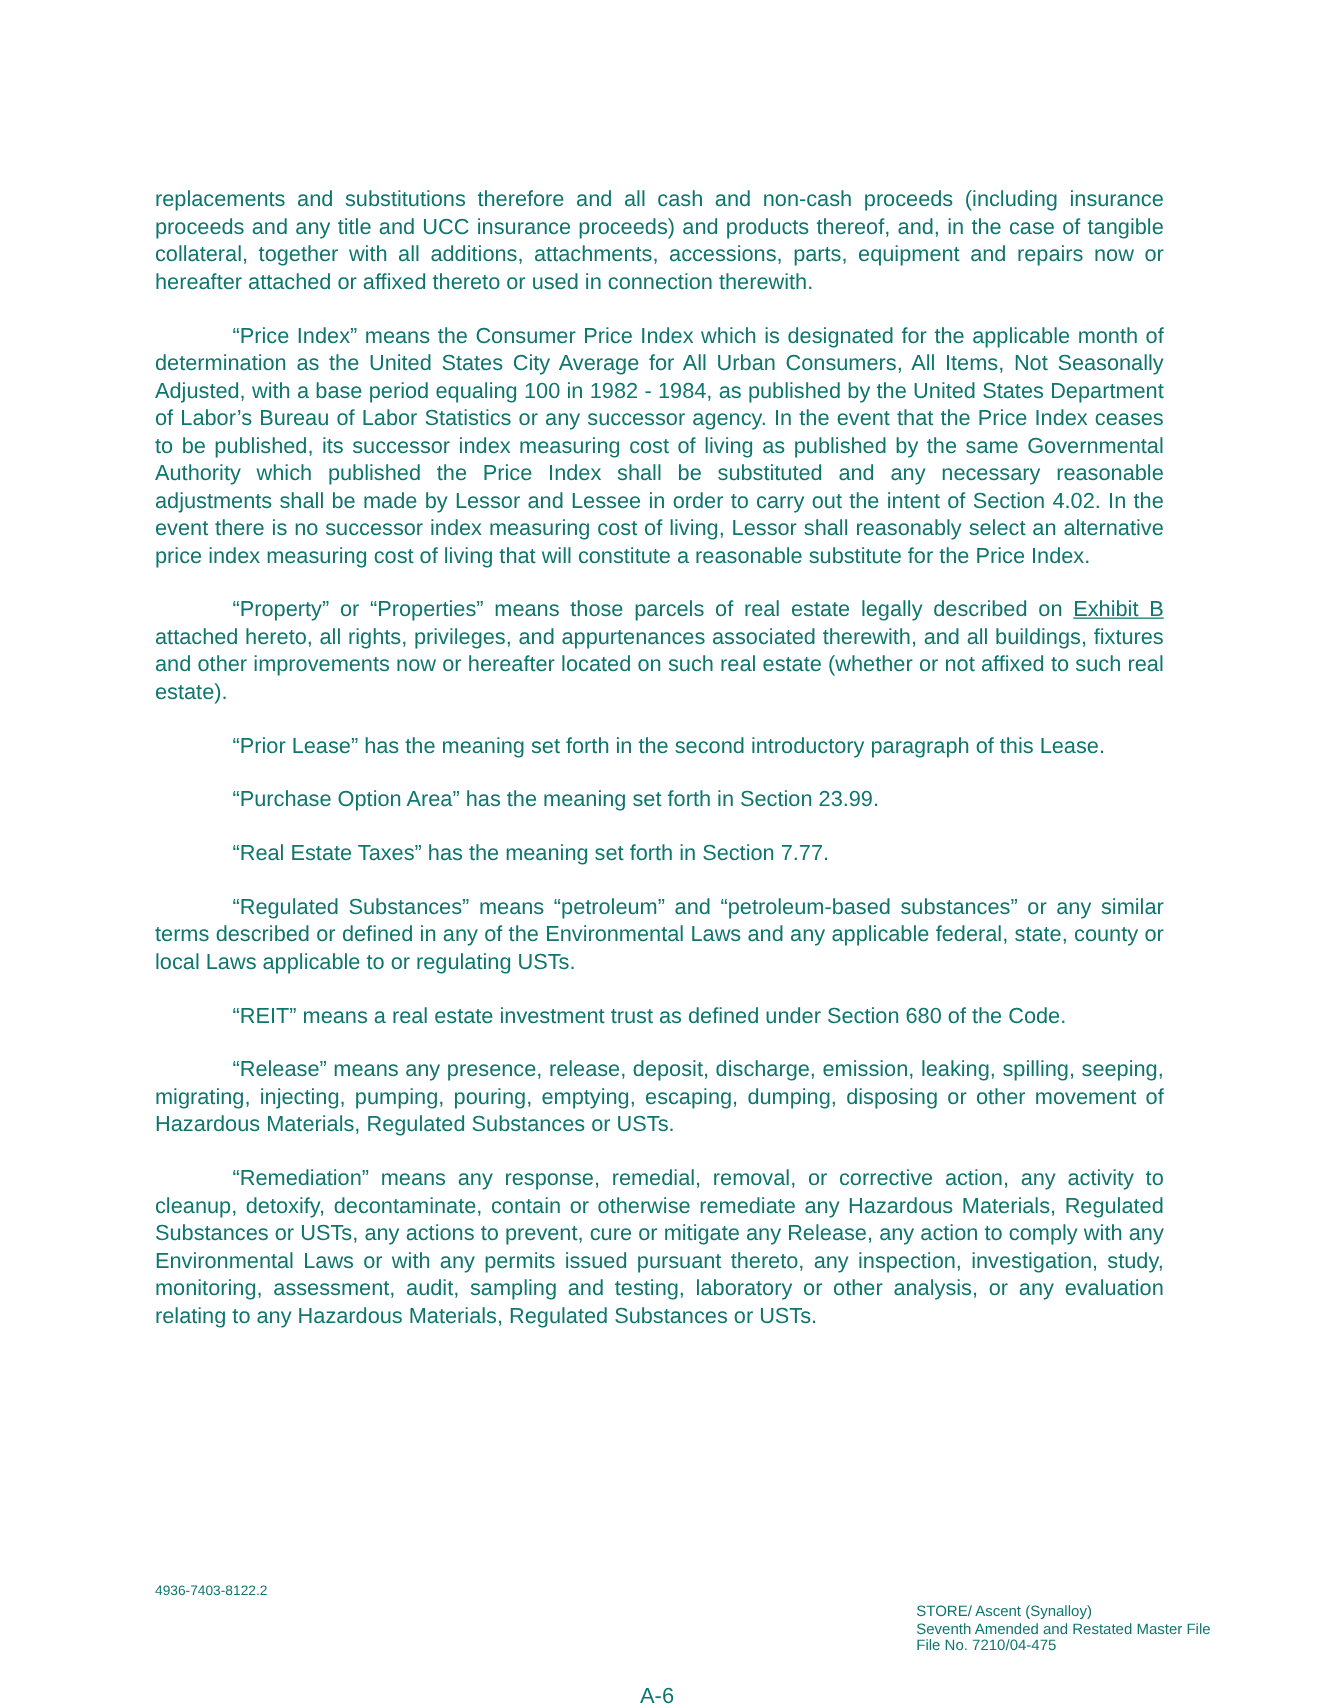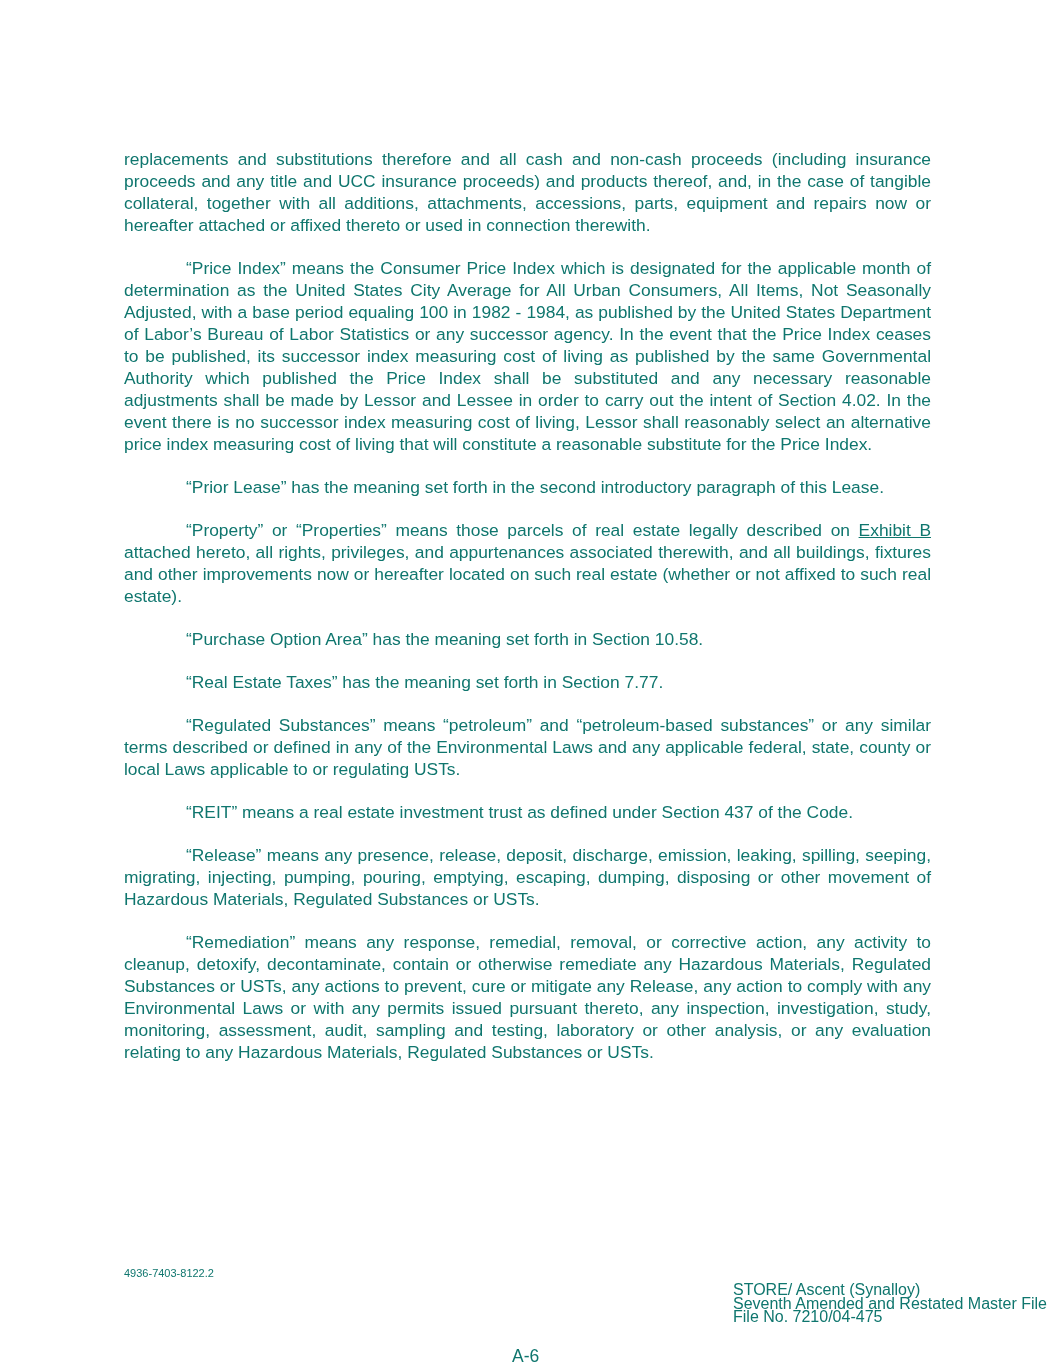--- a/index.html
+++ b/index.html
@@ -20,37 +20,37 @@
     .footer-left {
       position: absolute; left: 124px; top: 1242px;
       font-size: 11px; line-height: 14px;
     }
     .footer-center {
       position: absolute; left: 512px; top: 1322px;
       font-size: 17.5px; line-height: 20px;
     }
     .footer-right {
       position: absolute; left: 733px; top: 1259px;
-      font-size: 16px; line-height: 13.5px;
+      font-size: 12px; line-height: 13.5px;
     }
     .footer-right div { white-space: nowrap; }
   </style>
 </head>
 <body>
 
 <div class="page">
   <div class="body-text">
     <p class="para">replacements and substitutions therefore and all cash and non-cash proceeds (including insurance proceeds and any title and UCC insurance proceeds) and products thereof, and, in the case of tangible collateral, together with all additions, attachments, accessions, parts, equipment and repairs now or hereafter attached or affixed thereto or used in connection therewith.</p>
     <p class="para indent">“Price Index” means the Consumer Price Index which is designated for the applicable month of determination as the United States City Average for All Urban Consumers, All Items, Not Seasonally Adjusted, with a base period equaling 100 in 1982 - 1984, as published by the United States Department of Labor’s Bureau of Labor Statistics or any successor agency.  In the event that the Price Index ceases to be published, its successor index measuring cost of living as published by the same Governmental Authority which published the Price Index shall be substituted and any necessary reasonable adjustments shall be made by Lessor and Lessee in order to carry out the intent of Section 4.02.  In the event there is no successor index measuring cost of living, Lessor shall reasonably select an alternative price index measuring cost of living that will constitute a reasonable substitute for the Price Index.</p>
+    <p class="para indent"><span>“Property” or “Properties” means those parcels of real estate legally described on </span><span class="u">Exhibit B</span><span> attached hereto, all rights, privileges, and appurtenances associated therewith, and all buildings, fixtures and other improvements now or hereafter located on such real estate (whether or not affixed to such real estate).</span></p>
     <p class="para indent">“Prior Lease” has the meaning set forth in the second introductory paragraph of this Lease.</p>
-    <p class="para indent"><span>“Property” or “Properties” means those parcels of real estate legally described on </span><span class="u">Exhibit B</span><span> attached hereto, all rights, privileges, and appurtenances associated therewith, and all buildings, fixtures and other improvements now or hereafter located on such real estate (whether or not affixed to such real estate).</span></p>
-    <p class="para indent">“Purchase Option Area” has the meaning set forth in Section 10.58.</p>
+    <p class="para indent">“Purchase Option Area” has the meaning set forth in Section 23.99.</p>
     <p class="para indent">“Real Estate Taxes” has the meaning set forth in Section 7.77.</p>
     <p class="para indent">“Regulated Substances” means “petroleum” and “petroleum-based substances” or any similar terms described or defined in any of the Environmental Laws and any applicable federal, state, county or local Laws applicable to or regulating USTs.</p>
-    <p class="para indent">“REIT” means a real estate investment trust as defined under Section 437 of the Code.</p>
+    <p class="para indent">“REIT” means a real estate investment trust as defined under Section 680 of the Code.</p>
     <p class="para indent">“Release” means any presence, release, deposit, discharge, emission, leaking, spilling, seeping, migrating, injecting, pumping, pouring, emptying, escaping, dumping, disposing or other movement of Hazardous Materials, Regulated Substances or USTs.</p>
     <p class="para indent">“Remediation” means any response, remedial, removal, or corrective action, any activity to cleanup, detoxify, decontaminate, contain or otherwise remediate any Hazardous Materials, Regulated Substances or USTs, any actions to prevent, cure or mitigate any Release, any action to comply with any Environmental Laws or with any permits issued pursuant thereto, any inspection, investigation, study, monitoring, assessment, audit, sampling and testing, laboratory or other analysis, or any evaluation relating to any Hazardous Materials, Regulated Substances or USTs.</p>
   </div>
 
   <div class="footer-left">4936-7403-8122.2</div>
   <div class="footer-center">A-6</div>
   <div class="footer-right">
     <div>STORE/ Ascent (Synalloy)</div>
     <div>Seventh Amended and Restated Master File</div>
     <div>File No. 7210/04-475</div>

